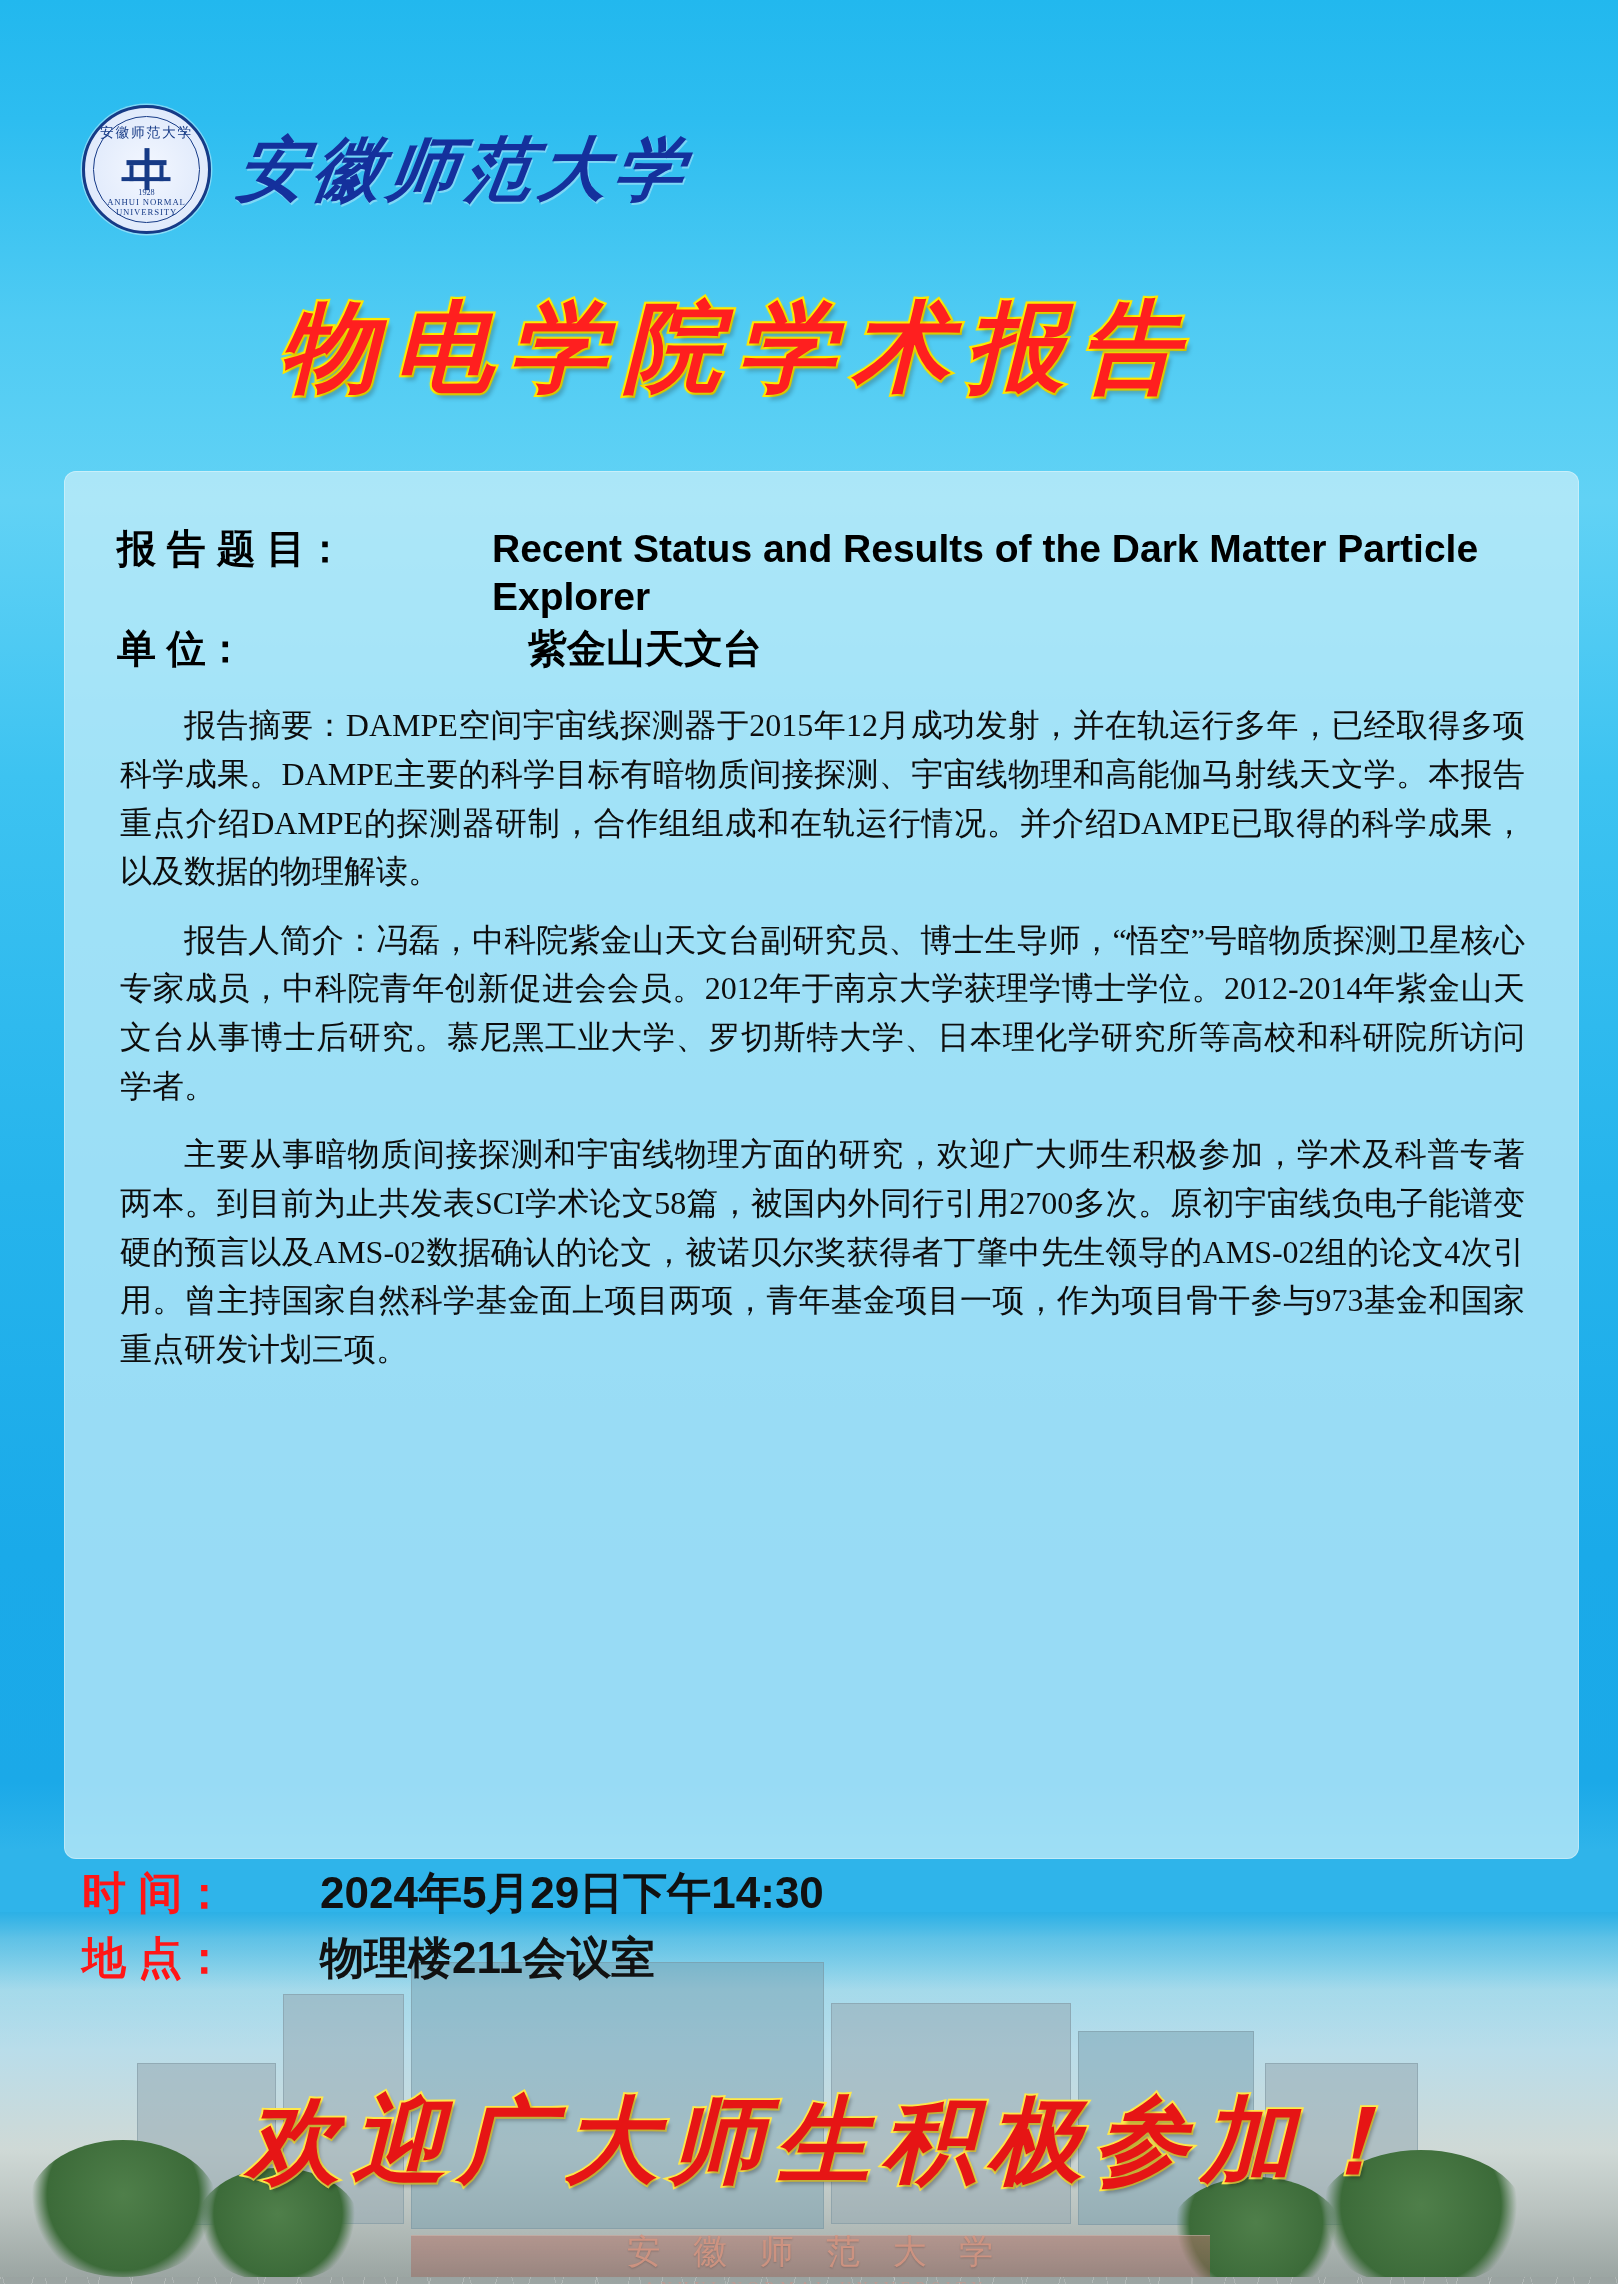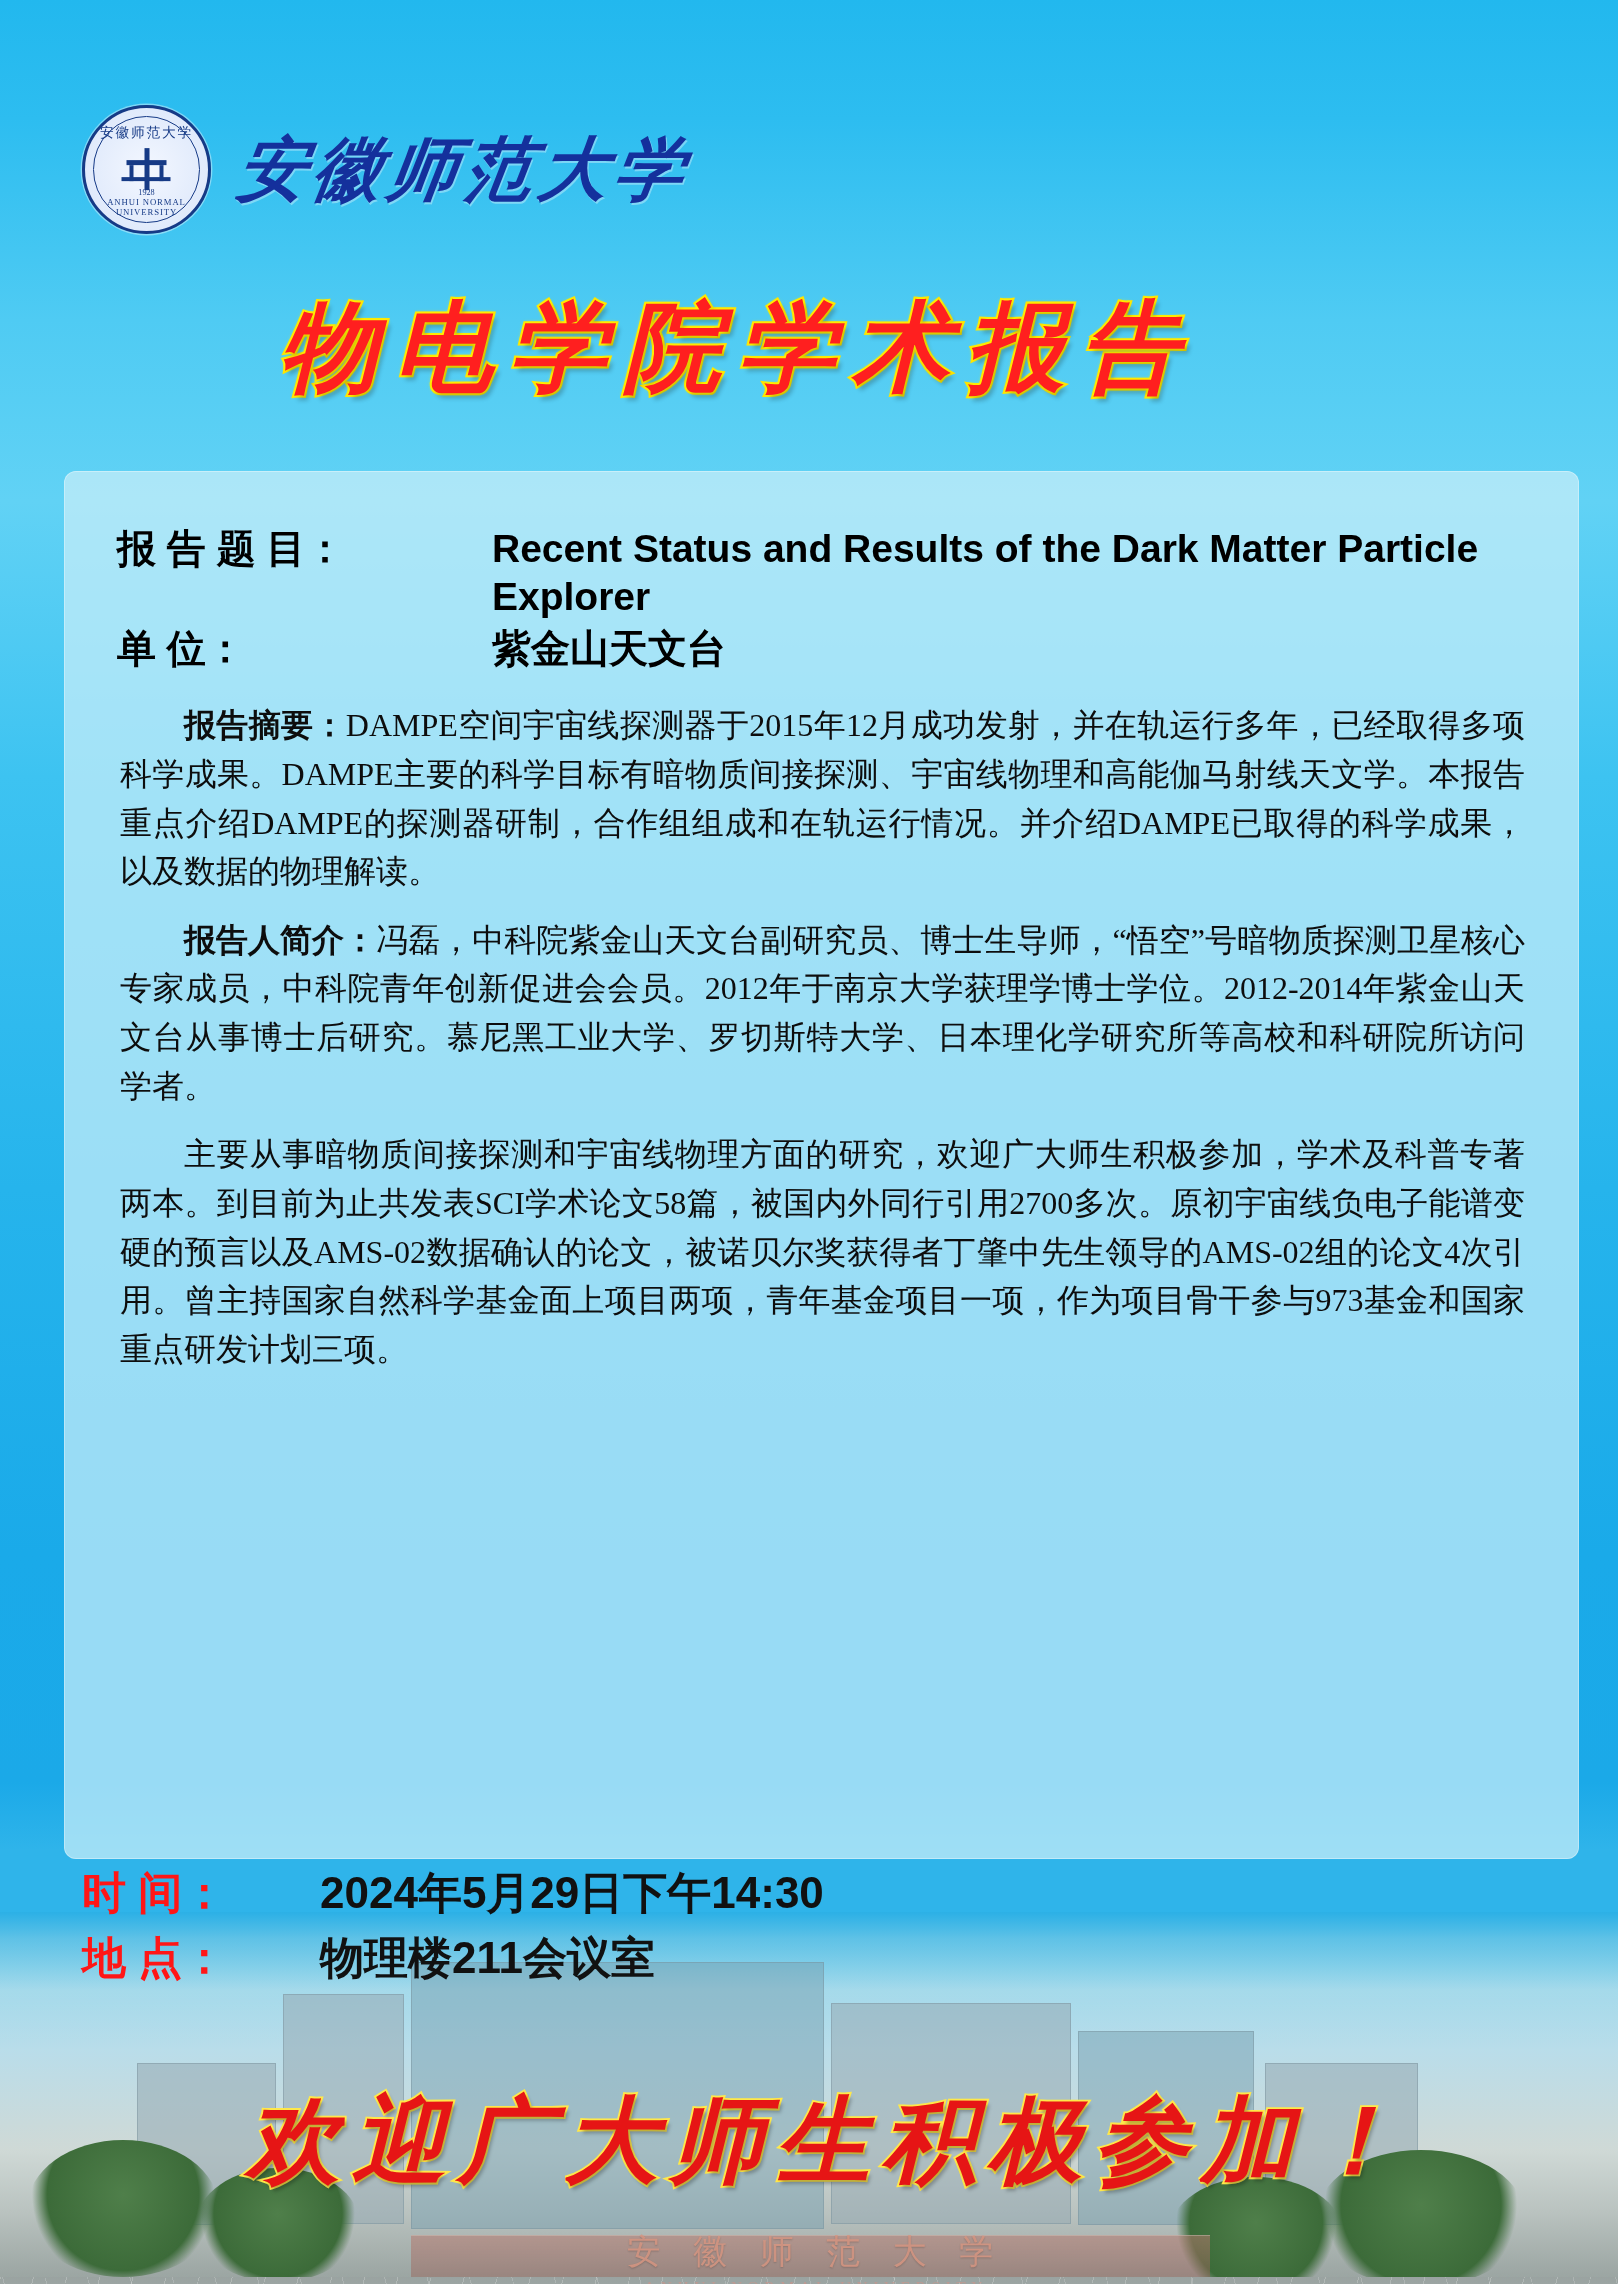--- a/index.html
+++ b/index.html
@@ -224,34 +224,34 @@
     font-family: "Liberation Sans", sans-serif;
     font-weight: bold;
     font-size: 39px;
     line-height: 1.22;
   }
   .field-title { margin-top: 42px; }
   .field-title .field-value {
     max-width: 1019px;
   }
   .field-speaker { margin-top: 12px; }
-  .field-unit { margin-top: 4.6px; }
+  .field-unit { margin-top: 4.6px; gap: 36px; }
 
   .para {
     margin: 0 42px 0 44px;
     font-family: "Liberation Serif", serif;
     font-size: 32px;
     line-height: 1.52;
     color: #0d0d0d;
     text-align: justify;
     text-indent: 64px;
   }
   .para b {
     font-family: "Liberation Sans", sans-serif;
-    font-weight: bold;
+    font-weight: normal;
   }
   .para.p1 { margin-top: 29px; }
   .para.p2 { margin-top: 20px; }
   .para.p3 { margin-top: 20px; }
 
   
   .meta {
     position: absolute;
     left: 82px;
     top: 1864px;

